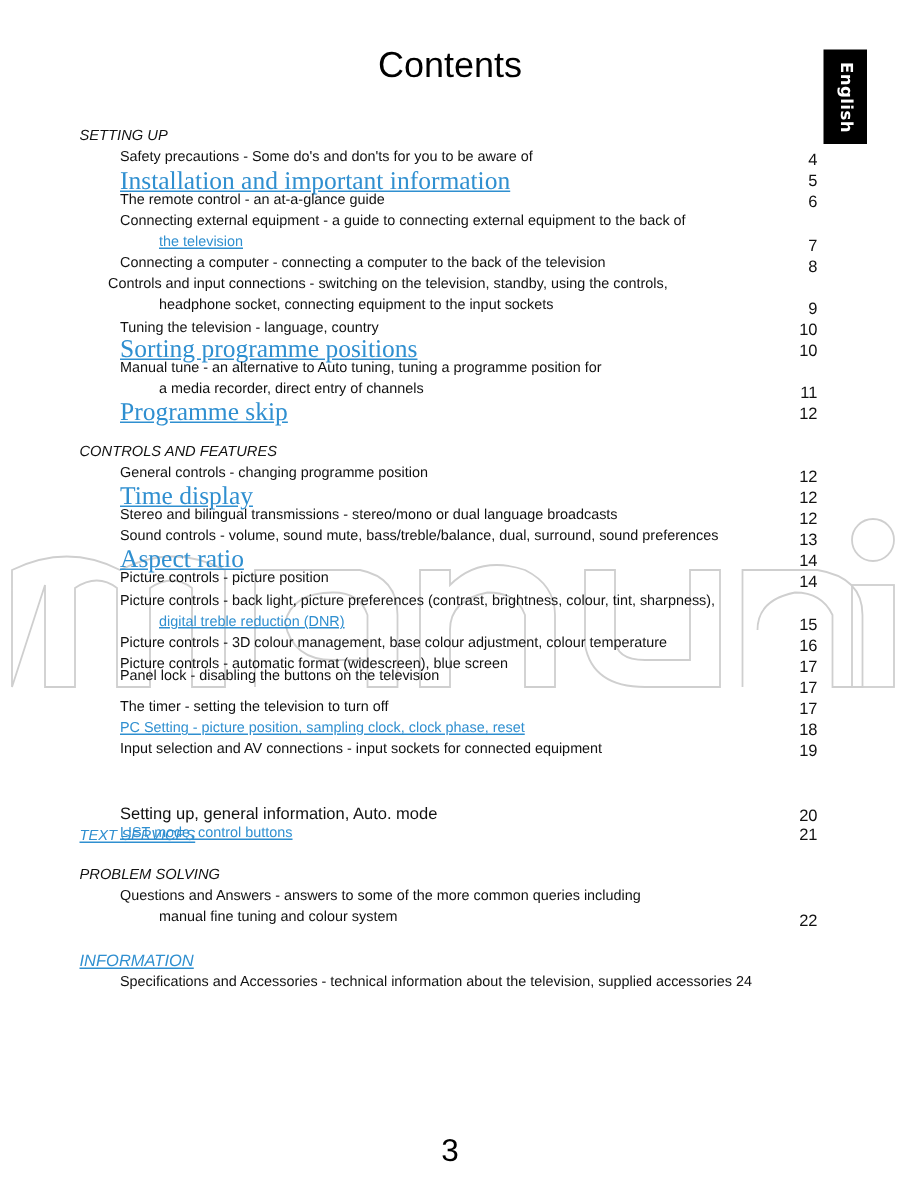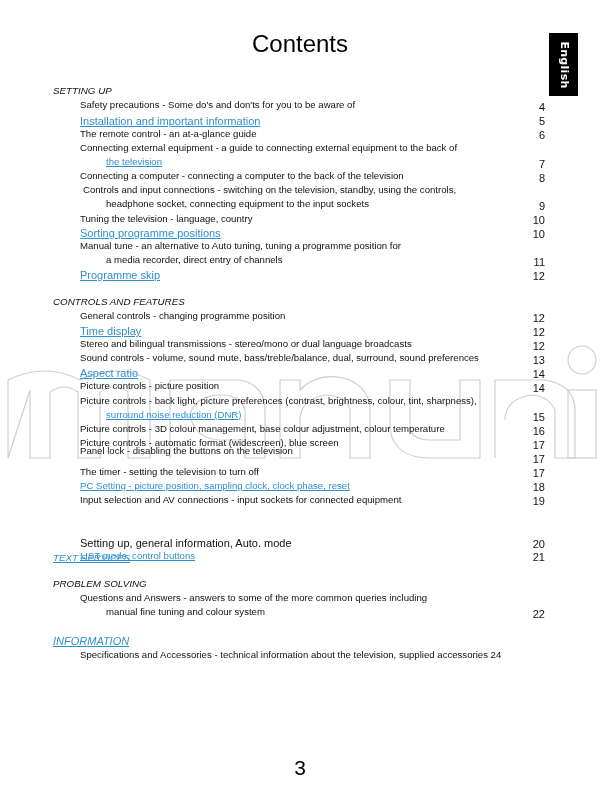--- a/index.html
+++ b/index.html
@@ -9,21 +9,21 @@
              font-size: 24px; font-weight: normal; color: #000; margin: 0; }
     .lang-tab { position: absolute; left: 549px; top: 33px; width: 29px; height: 63px;
                 background: #000; color: #fff; }
     .lang-tab span { position: absolute; left: 50%; top: 50%; white-space: nowrap;
                      transform: translate(-50%, -50%) rotate(90deg); font-size: 11px;
                      font-family: "DejaVu Sans", sans-serif; font-weight: bold; letter-spacing: 0.3px; }
     .watermark { position: absolute; left: 0; top: 340px; width: 600px; height: 120px; pointer-events: none; }
     .row { position: absolute; font-size: 9.6px; line-height: 12px; white-space: nowrap; color: #111; }
     .row.lg { font-size: 11px; }
     .link { color: #2f8fd0; text-decoration: underline; }
-    .link.lg { font-size: 11px; }
+    .link.lg { font-size: 17px; font-family: Liberation Serif, serif; }
     .sec { position: absolute; left: 53px; font-size: 9.8px; line-height: 12px; color: #111; white-space: nowrap; font-style: italic; }
     .sec.link { color: #2f8fd0; }
     .pg { position: absolute; left: 520px; width: 25px; text-align: right; font-size: 11px; line-height: 12px; color: #111; }
     .pagenum { position: absolute; left: 0; width: 600px; top: 756px; text-align: center; font-size: 21px; color: #000; }
   </style>
 </head>
 <body>
 
 <h1 class="title">Contents</h1>
 <div class="lang-tab">
@@ -53,21 +53,21 @@
 <div class="row" style="left:80px;top:128px">The remote control - an at-a-glance guide</div>
 <div class="pg" style="top:129px">6</div>
 
 <div class="row" style="left:80px;top:142px">Connecting external equipment - a guide to connecting external equipment to the back of</div>
 <div class="row link" style="left:106px;top:156px">the television</div>
 <div class="pg" style="top:158px">7</div>
 
 <div class="row" style="left:80px;top:170px">Connecting a computer - connecting a computer to the back of the television</div>
 <div class="pg" style="top:172px">8</div>
 
-<div class="row" style="left:83px;top:184px">Controls and input connections - switching on the television, standby, using the controls,</div>
+<div class="row" style="left:72px;top:184px">Controls and input connections - switching on the television, standby, using the controls,</div>
 <div class="row" style="left:106px;top:198px">headphone socket, connecting equipment to the input sockets</div>
 <div class="pg" style="top:200px">9</div>
 
 <div class="row" style="left:80px;top:213px">Tuning the television - language, country</div>
 <div class="pg" style="top:214px">10</div>
 
 <div class="row link lg" style="left:80px;top:227px">Sorting programme positions</div>
 <div class="pg" style="top:228px">10</div>
 
 <div class="row" style="left:80px;top:240px">Manual tune - an alternative to Auto tuning, tuning a programme position for</div>
@@ -91,21 +91,21 @@
 <div class="row" style="left:80px;top:352px">Sound controls - volume, sound mute, bass/treble/balance, dual, surround, sound preferences</div>
 <div class="pg" style="top:354px">13</div>
 
 <div class="row link lg" style="left:80px;top:367px">Aspect ratio</div>
 <div class="pg" style="top:368px">14</div>
 
 <div class="row" style="left:80px;top:380px">Picture controls - picture position</div>
 <div class="pg" style="top:382px">14</div>
 
 <div class="row" style="left:80px;top:395px">Picture controls - back light, picture preferences (contrast, brightness, colour, tint, sharpness),</div>
-<div class="row link" style="left:106px;top:409px">surround noise reduction (DNR)</div>
+<div class="row link" style="left:106px;top:409px">digital treble reduction (DNR)</div>
 <div class="pg" style="top:411px">15</div>
 
 <div class="row" style="left:80px;top:423px">Picture controls - 3D colour management, base colour adjustment, colour temperature</div>
 <div class="pg" style="top:425px">16</div>
 
 <div class="row" style="left:80px;top:437px">Picture controls - automatic format (widescreen), blue screen</div>
 <div class="pg" style="top:439px">17</div>
 
 <div class="row" style="left:80px;top:445px">Panel lock - disabling the buttons on the television</div>
 <div class="pg" style="top:453px">17</div>

